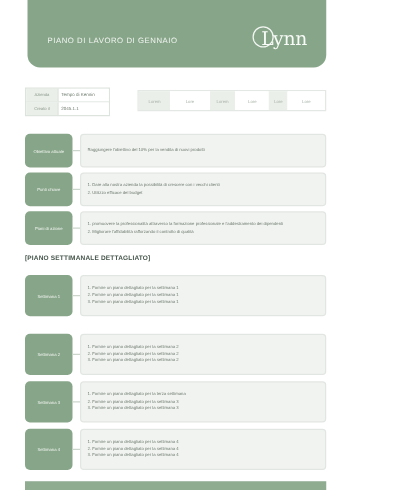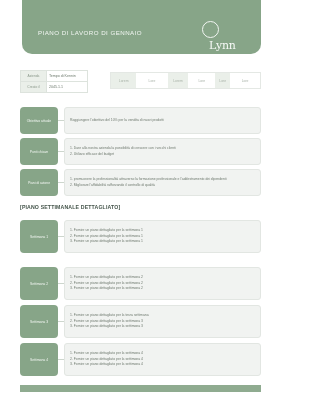--- a/index.html
+++ b/index.html
@@ -54,22 +54,22 @@
     top: 1px;
     width: 17px;
     height: 17px;
     border: 1.1px solid #f2f6f2;
     border-radius: 50%;
     box-sizing: border-box;
   }
   .logo-text {
     position: absolute;
     left: 7px;
-    top: 19px;
-    font-size: 11px;
+    top: 2px;
+    font-size: 15px;
     color: #f8fbf8;
     letter-spacing: -0.2px;
     font-family: "DejaVu Serif", serif;
   }
 
   
   .info-table {
     position: absolute;
     left: 20px;
     top: 70px;

